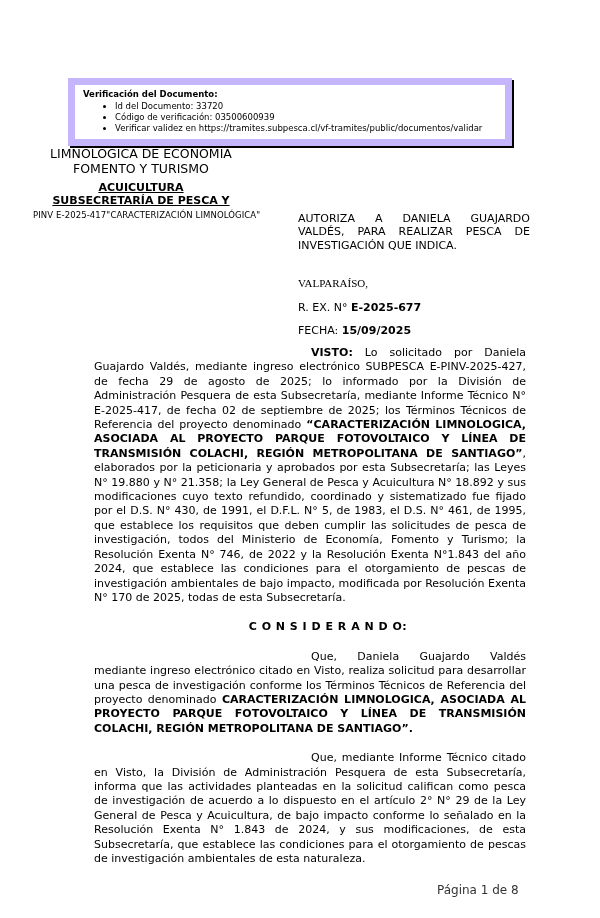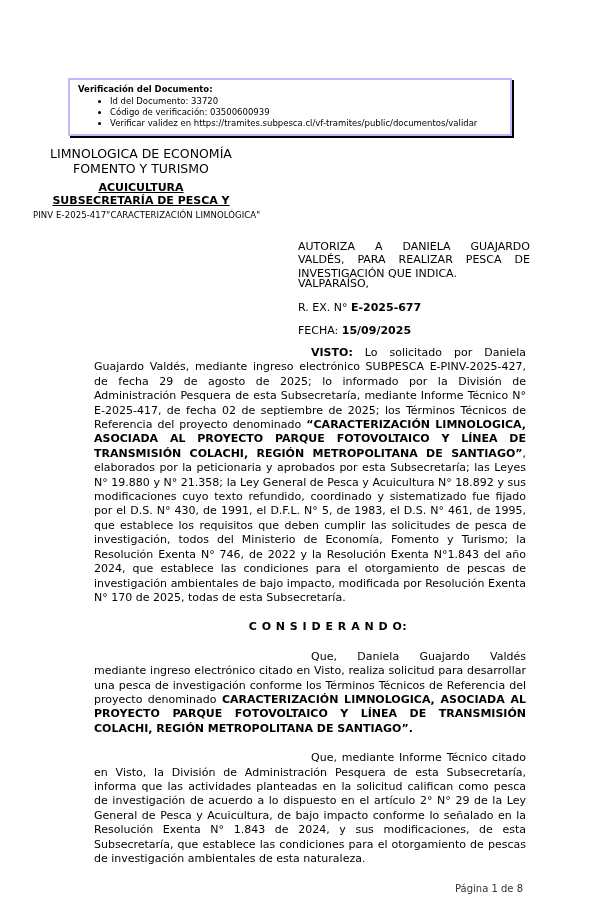--- a/index.html
+++ b/index.html
@@ -4,43 +4,43 @@
 <style>
   html,body { margin:0; padding:0; background:#ffffff; }
   .page {
     position:relative; width:600px; height:918px; background:#ffffff;
     font-family:"DejaVu Sans","Liberation Sans",sans-serif; color:#000;
     overflow:hidden;
   }
   
   .verify-box {
     position:absolute; left:68px; top:78px; width:444px; box-sizing:border-box;
-    border:2px solid #c4b5fd; box-shadow:2px 2px 0 #000;
+    border:7px solid #c4b5fd; box-shadow:2px 2px 0 #000;
     padding:4px 6px 5px 8px; font-size:8.5px; line-height:11px;
   }
   .verify-title { font-weight:bold; }
   .verify-list { margin:1px 0 0 0; padding:0 0 0 32px; list-style-type:disc; }
   .verify-list li { white-space:nowrap; }
   
   .letterhead { position:absolute; left:41px; top:146px; width:200px; text-align:center; }
   .ministry { font-size:12.5px; line-height:15px; }
   .subsec { margin-top:5px; font-size:11px; line-height:13px; font-weight:bold; text-decoration:underline; }
   .pinv { position:absolute; left:33px; top:210px; font-size:8.5px; letter-spacing:0.1px; }
   
-  .subject { position:absolute; left:298px; top:240px; width:232px; font-size:11px; line-height:13.4px; text-align:justify; }
-  .city  { position:absolute; left:298px; top:277px; font-size:11px; }
+  .subject { position:absolute; left:298px; top:212px; width:232px; font-size:11px; line-height:13.4px; text-align:justify; }
+  .city  { position:absolute; left:298px; top:277px; font-size:11px;font-family:Liberation Serif, serif; }
   .rex   { position:absolute; left:298px; top:301px; font-size:11px; }
   .fecha { position:absolute; left:298px; top:324px; font-size:11px; }
   .rex b, .fecha b { font-weight:bold; }
   
   .doc-body { position:absolute; left:78px; top:346px; width:448px; font-size:11px; line-height:14.4px; text-align:justify; }
   .para { margin:0 0 15px 16px; text-indent:217px; }
   .para span.b { font-weight:bold; }
   .heading { font-weight:bold; text-align:center; margin:6px 0 15px 52px; letter-spacing:0.5px; }
-  .footer { position:absolute; left:455px; top:883px; font-size:10px; color:#333; }
+  .footer { position:absolute; left:437px; top:883px; font-size:12px; color:#333; }
 </style>
 </head>
 <body>
 
 <div class="page">
 
   <div class="verify-box">
     <div class="verify-title">Verificación del Documento:</div>
     <ul class="verify-list">
       <li>Id del Documento: 33720</li>

